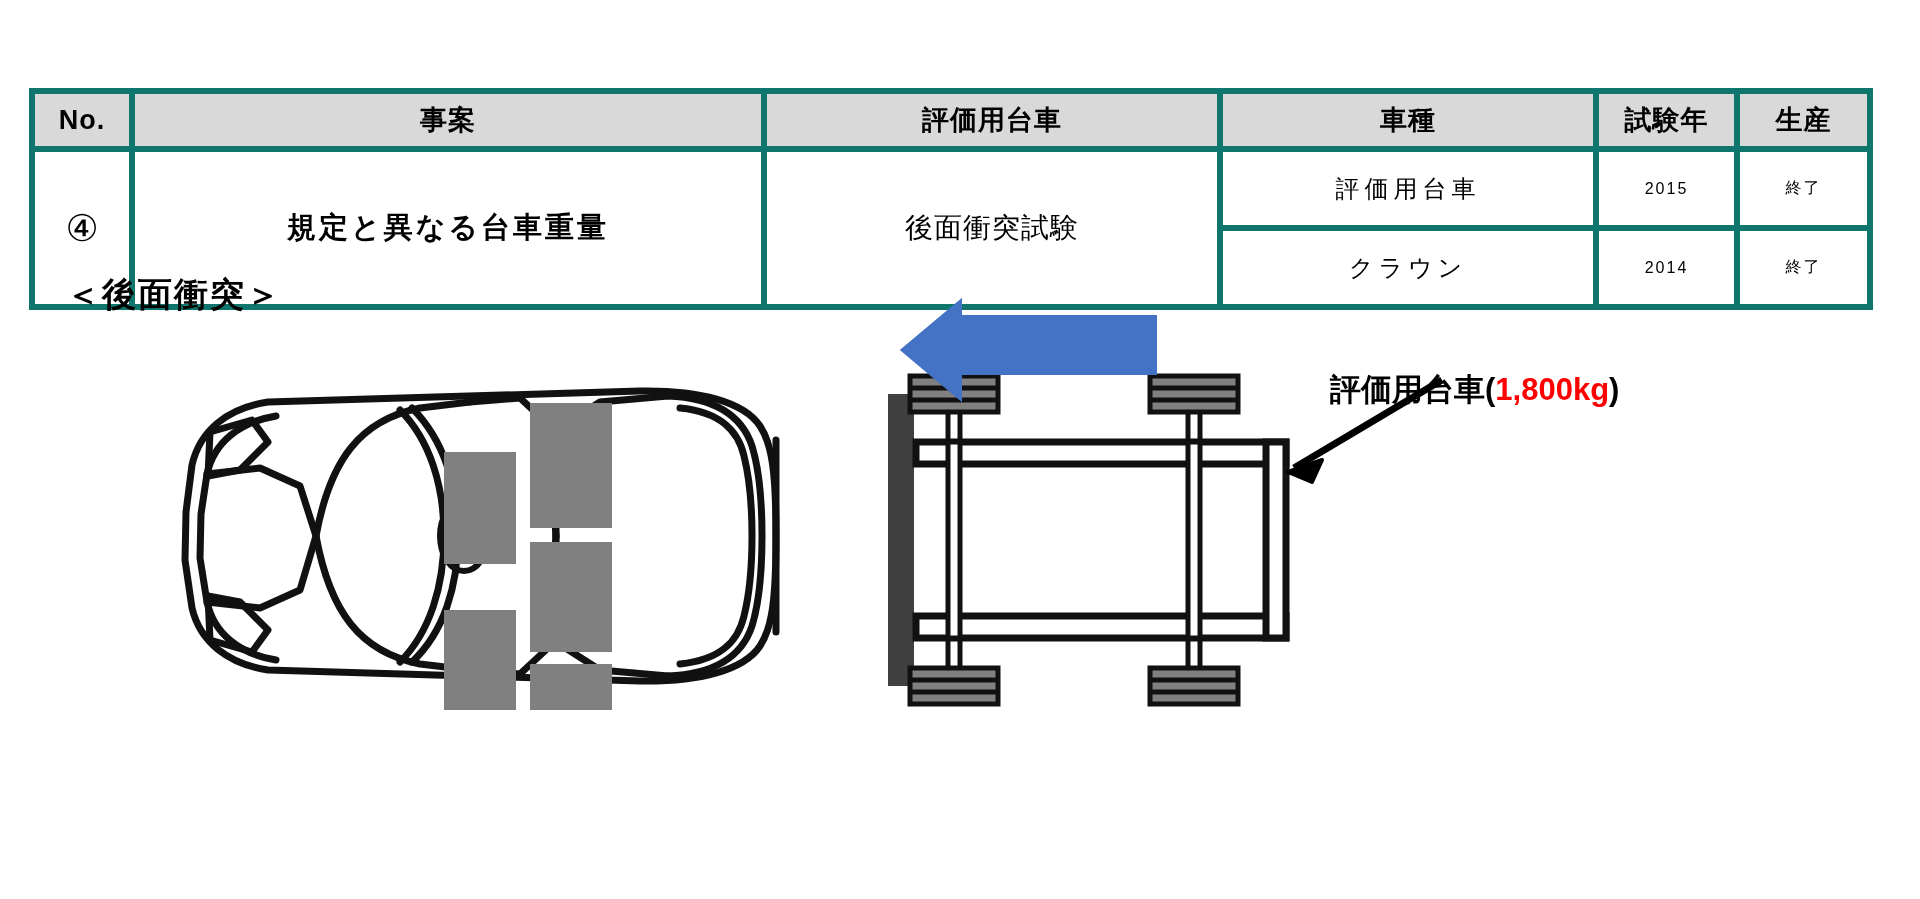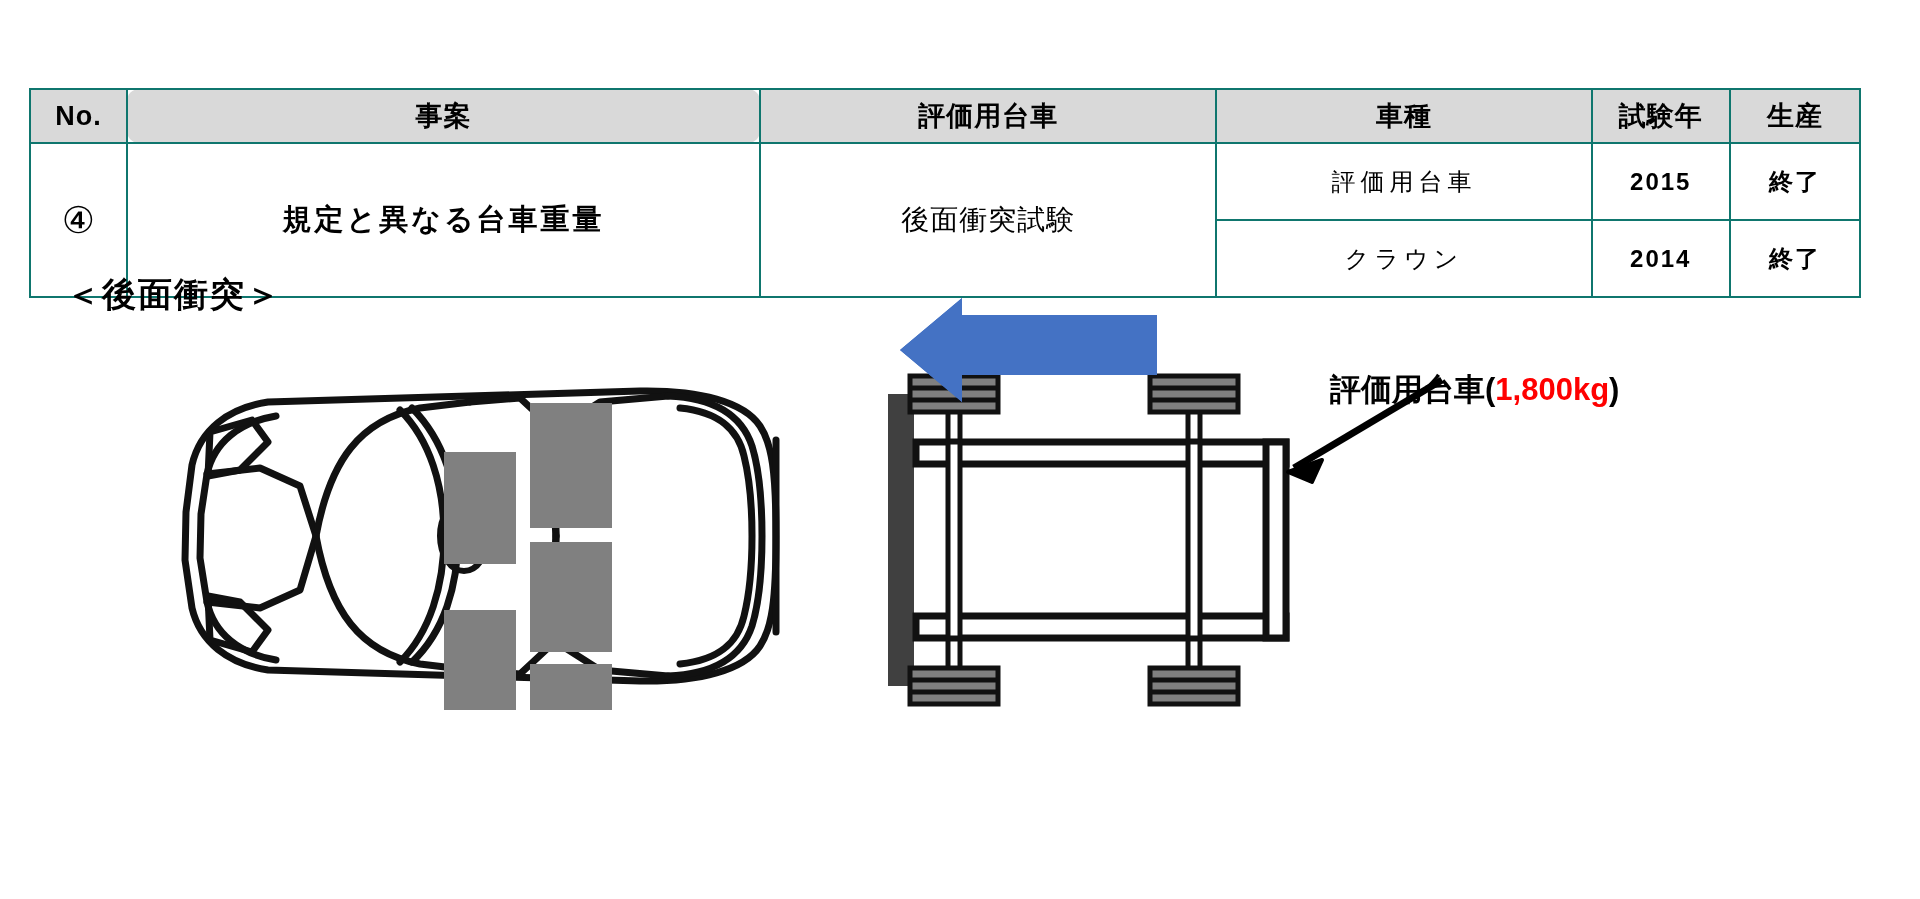--- a/index.html
+++ b/index.html
@@ -24,21 +24,21 @@
     top: 88px;
     width: 1832px;
   }
   table.case-table {
     border-collapse: collapse;
     width: 100%;
     table-layout: fixed;
   }
   table.case-table th,
   table.case-table td {
-    border: 2px solid #0f766e;
+    border: 6px solid #0f766e;
     text-align: center;
     vertical-align: middle;
     padding: 0;
   }
   table.case-table thead th {
     background: #d9d9d9;
     height: 52px;
     font-weight: bold;
     font-size: 27px;
     letter-spacing: 1px;
@@ -67,23 +67,23 @@
     letter-spacing: 1px;
   }
   td.cell-model {
     font-size: 24px;
     height: 66px;
     letter-spacing: 5px;
     font-weight: normal;
   }
   td.cell-year,
   td.cell-prod {
-    font-size: 24px;
+    font-size: 16px;
     height: 66px;
-    font-weight: bold;
+    font-weight: normal;
     letter-spacing: 2px;
     border-radius: 25px;
   }
 
   
   .section-heading {
     position: absolute;
     left: 66px;
     top: 272px;
     font-size: 34px;

